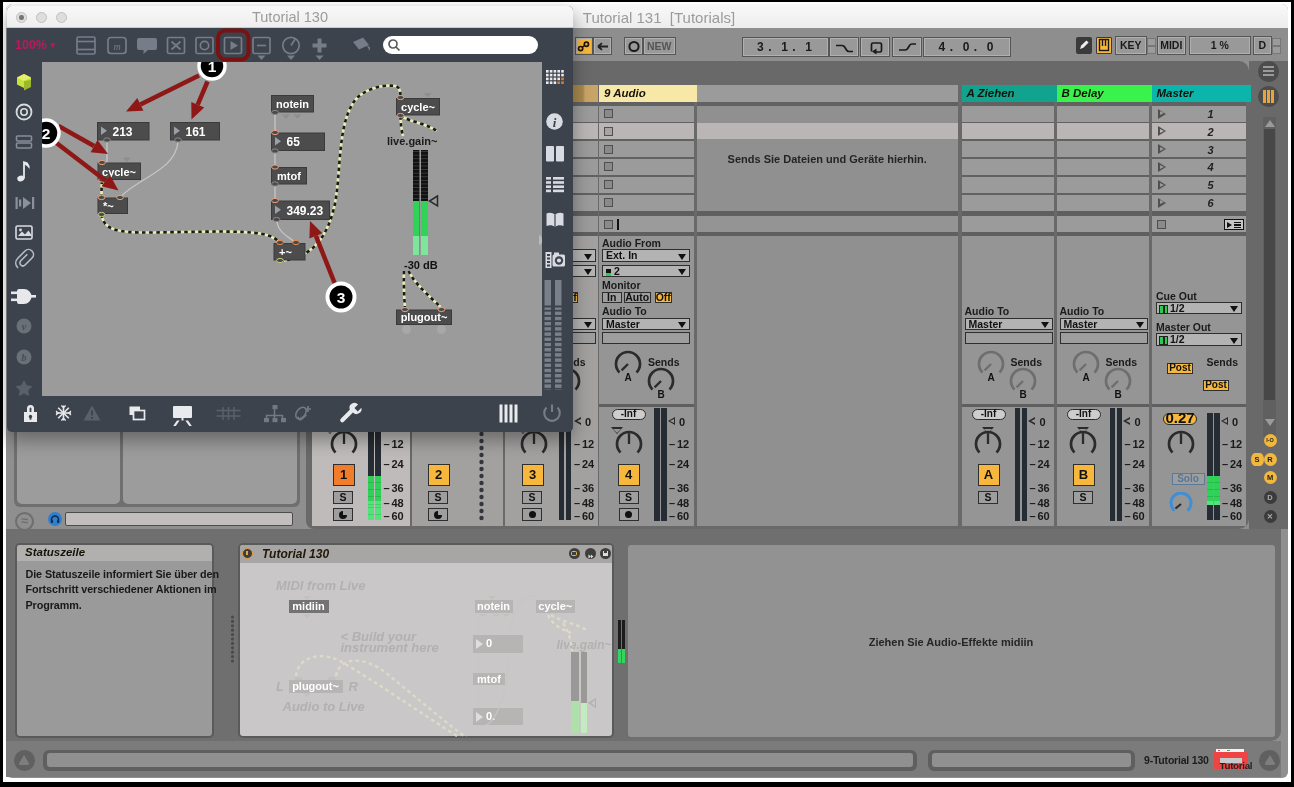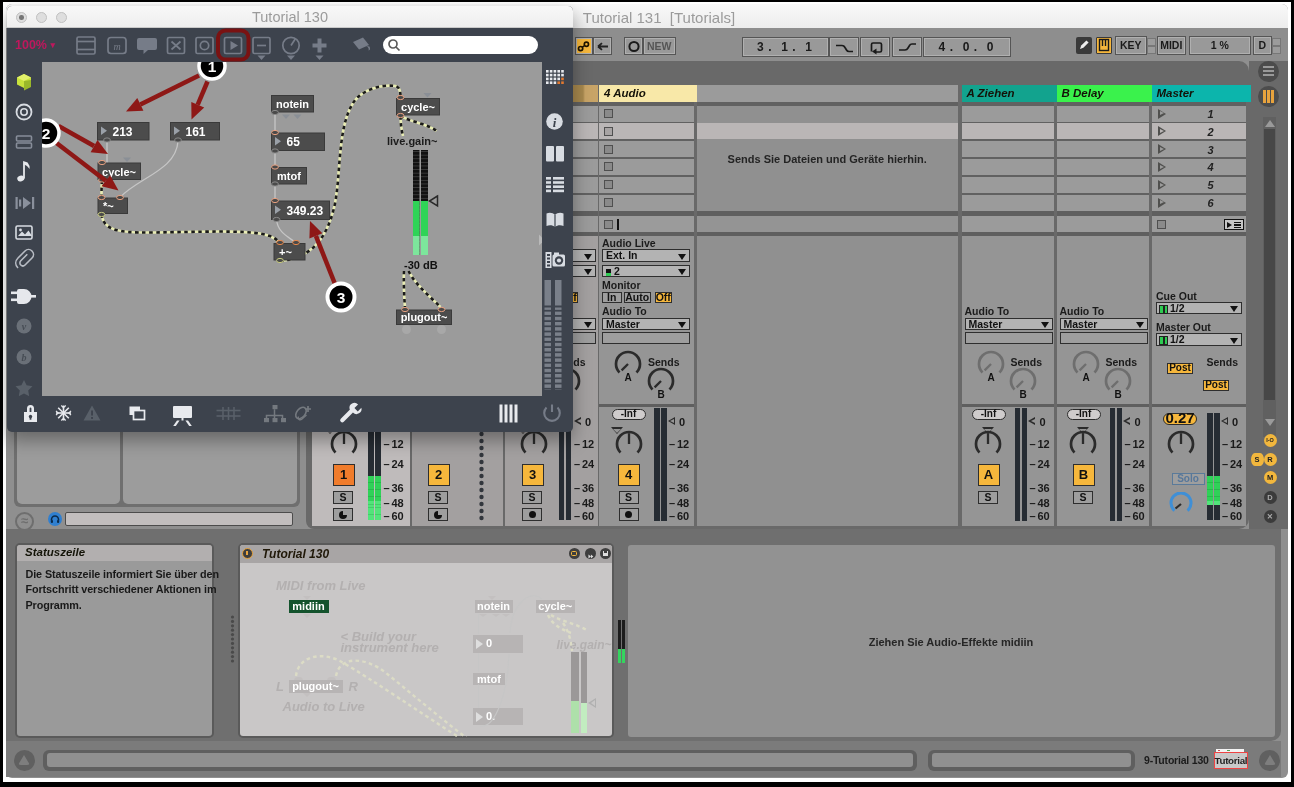--- a/index.html
+++ b/index.html
@@ -216,39 +216,39 @@
     <div class="abs num" style="left:69px;top:397px;">–</div>
       <div class="abs num" style="left:77px;top:397px;">36</div>
     <div class="abs num" style="left:69px;top:412px;">–</div>
       <div class="abs num" style="left:77px;top:412px;">48</div>
     <div class="abs num" style="left:69px;top:425.5px;">–</div>
       <div class="abs num" style="left:77px;top:425.5px;">60</div>
   </div>
 
   <div class="abs" style="left:599px;top:84.5px;width:94.5px;height:441.5px;background:#959595;">
     <div class="abs" style="left:0;top:17.5px;width:94.5px;height:114.2px;background:#616161;"></div>
-    <div class="abs hdr" style="left:0;top:0;width:94.5px;height:17.5px;background:#f8e8a8;">4 Audio</div>
+    <div class="abs hdr" style="left:0;top:0;width:94.5px;height:17.5px;background:#f8e8a8;">9 Audio</div>
     <div class="abs" style="left:0;top:21px;width:94.5px;height:16.2px;background:#9b9b9b;"></div>
     <div class="abs" style="left:0;top:38.8px;width:94.5px;height:16.2px;background:#bab6b6;"></div>
     <div class="abs" style="left:0;top:56.6px;width:94.5px;height:16.2px;background:#9b9b9b;"></div>
     <div class="abs" style="left:0;top:74.4px;width:94.5px;height:16.2px;background:#9b9b9b;"></div>
     <div class="abs" style="left:0;top:92.2px;width:94.5px;height:16.2px;background:#9b9b9b;"></div>
     <div class="abs" style="left:0;top:110px;width:94.5px;height:16.2px;background:#9b9b9b;"></div>
     <div class="abs" style="left:4.5px;top:24.5px;width:9px;height:9px;border:1.5px solid #4f4f4f;box-sizing:border-box;background:#8a8a8a;"></div>
     <div class="abs" style="left:4.5px;top:42.3px;width:9px;height:9px;border:1.5px solid #4f4f4f;box-sizing:border-box;background:#a8a4a4;"></div>
     <div class="abs" style="left:4.5px;top:60.1px;width:9px;height:9px;border:1.5px solid #4f4f4f;box-sizing:border-box;background:#8a8a8a;"></div>
     <div class="abs" style="left:4.5px;top:77.9px;width:9px;height:9px;border:1.5px solid #4f4f4f;box-sizing:border-box;background:#8a8a8a;"></div>
     <div class="abs" style="left:4.5px;top:95.7px;width:9px;height:9px;border:1.5px solid #4f4f4f;box-sizing:border-box;background:#8a8a8a;"></div>
     <div class="abs" style="left:4.5px;top:113.5px;width:9px;height:9px;border:1.5px solid #4f4f4f;box-sizing:border-box;background:#8a8a8a;"></div>
     <div class="abs" style="left:0;top:126.5px;width:94.5px;height:5.2px;background:#5f5f5f;"></div>
     <div class="abs" style="left:0;top:131.7px;width:94.5px;height:16px;background:#9b9b9b;"></div>
     <div class="abs" style="left:4.5px;top:135px;width:9px;height:9px;border:1.5px solid #4f4f4f;box-sizing:border-box;background:#8a8a8a;"></div>
     <div class="abs" style="left:18px;top:134px;width:1.5px;height:11px;background:#111;"></div>
     <div class="abs" style="left:0;top:147.7px;width:94.5px;height:3.8px;background:#5f5f5f;"></div>
-    <div class="abs lbl" style="left:3px;top:152px;">Audio Live</div>
+    <div class="abs lbl" style="left:3px;top:152px;">Audio From</div>
     <div class="abs dd" style="left:3px;top:164.5px;width:88px;height:12.5px;">Ext. In<div class="ar"></div></div>
     <div class="abs dd" style="left:3px;top:180px;width:88px;height:12.5px;"><span style="display:inline-block;width:5px;height:7px;background:#111;vertical-align:-1px;"></span><span style="display:inline-block;width:5px;height:2.5px;background:#2ecb52;margin-left:-5px;vertical-align:-1px;"></span> 2<div class="ar"></div></div>
     <div class="abs lbl" style="left:3px;top:194.5px;">Monitor</div>
     <div class="abs btn" style="left:3px;top:207px;width:19.5px;height:11.5px;line-height:9.5px;">In</div>
     <div class="abs btn" style="left:25px;top:207px;width:26.5px;height:11.5px;line-height:9.5px;">Auto</div>
     <div class="abs" style="left:55.5px;top:207px;width:17.5px;height:11.5px;background:#f6b73c;border:1.5px solid #2e2e2e;box-sizing:border-box;font-weight:bold;font-size:10.5px;text-align:center;line-height:9.5px;color:#111;">Off</div>
     <div class="abs lbl" style="left:3px;top:220.5px;">Audio To</div>
     <div class="abs dd" style="left:3px;top:233px;width:88px;height:12.5px;">Master<div class="ar"></div></div>
     <div class="abs" style="left:3px;top:247.5px;width:88px;height:12px;background:#9e9e9e;border:1.5px solid #2e2e2e;box-sizing:border-box;"></div>
     <svg class="abs" style="left:14px;top:265.5px;" width="30" height="34" viewBox="0 0 30 34">
@@ -572,21 +572,21 @@
   <div class="abs" style="left:617.5px;top:648.5px;width:3px;height:14.5px;background:#35d45f;"></div>
   <div class="abs" style="left:621.5px;top:648.5px;width:3px;height:14.5px;background:#35d45f;"></div>
 
   <div class="abs" style="left:627.5px;top:544.5px;width:647px;height:192px;background:#929292;border-radius:3px;"></div>
   <div class="abs b" style="left:627.5px;top:635.5px;width:647px;text-align:center;font-size:11px;color:#262626;">Ziehen Sie Audio-Effekte midiin</div>
 </div>
 <div id="device-preview">
   <div class="abs b i" style="left:276px;top:577.5px;font-size:13px;color:#b3b0b0;">MIDI from Live</div>
   <div class="abs" style="left:303px;top:595.5px;width:0;height:0;border-left:4.5px solid transparent;border-right:4.5px solid transparent;border-top:4px solid #c3c0c0;"></div>
   <div class="abs" style="left:303px;top:613.5px;width:0;height:0;border-left:4.5px solid transparent;border-right:4.5px solid transparent;border-top:4px solid #c3c0c0;"></div>
-  <div class="abs b" style="left:288.5px;top:599.5px;width:40px;height:13.5px;background:#14532d;color:#fff;font-size:11px;text-align:center;line-height:13px;">midiin</div>
+  <div class="abs b" style="left:288.5px;top:599.5px;width:40px;height:13.5px;background:#737373;color:#fff;font-size:11px;text-align:center;line-height:13px;">midiin</div>
   <div class="abs" style="left:488px;top:595.5px;width:0;height:0;border-left:4.5px solid transparent;border-right:4.5px solid transparent;border-top:4px solid #c3c0c0;"></div>
   <div class="abs" style="left:479px;top:613.5px;width:0;height:0;border-left:4px solid transparent;border-right:4px solid transparent;border-top:3.6px solid #c3c0c0;"></div>
   <div class="abs" style="left:492px;top:613.5px;width:0;height:0;border-left:4px solid transparent;border-right:4px solid transparent;border-top:3.6px solid #c3c0c0;"></div>
   <div class="abs" style="left:502px;top:613.5px;width:0;height:0;border-left:4px solid transparent;border-right:4px solid transparent;border-top:3.6px solid #c3c0c0;"></div>
   <div class="abs b" style="left:474.5px;top:599.5px;width:38px;height:13.5px;background:#b7b4b4;color:#fff;font-size:11px;text-align:center;line-height:13px;">notein</div>
   <div class="abs b" style="left:536px;top:599.5px;width:38.5px;height:13.5px;background:#b7b4b4;color:#fff;font-size:11px;text-align:center;line-height:13px;">cycle~</div>
   <div class="abs b i" style="left:340.5px;top:630.5px;font-size:13px;color:#b3b0b0;line-height:11.5px;">&lt; Build your<br>instrument here</div>
   <div class="abs" style="left:473px;top:634.5px;width:49.5px;height:18px;background:#b7b4b4;">
       <div class="abs" style="left:3px;top:4px;width:0;height:0;border-top:5px solid transparent;border-bottom:5px solid transparent;border-left:7px solid #dedede;"></div>
       <div class="abs b" style="left:13px;top:2px;color:#fff;font-size:11px;">0</div>
@@ -634,21 +634,21 @@
       <div class="abs" style="left:4.5px;top:5px;width:0;height:0;border-left:6px solid transparent;border-right:6px solid transparent;border-bottom:10.5px solid #7e7e7e;border-radius:3px;"></div>
     </div>
   <div class="abs" style="left:42.5px;top:749.5px;width:874.5px;height:21px;background:#5f5f5f;border-radius:6px;"></div>
   <div class="abs" style="left:46.5px;top:753px;width:866.5px;height:14px;background:#909090;border-radius:3px;"></div>
   <div class="abs" style="left:928px;top:749.5px;width:207px;height:21px;background:#5f5f5f;border-radius:6px;"></div>
   <div class="abs" style="left:932px;top:753px;width:199px;height:14px;background:#909090;border-radius:3px;"></div>
   <div class="abs b" style="left:1144px;top:753.5px;width:66px;font-size:10.5px;color:#1c1c1c;letter-spacing:-0.2px;">9-Tutorial 130</div>
   <div class="abs" style="left:1215.5px;top:748.5px;width:28px;height:3.5px;background:#f4f4f4;"></div>
   <div class="abs" style="left:1218px;top:749.5px;width:2px;height:1.5px;background:#c05050;"></div>
   <div class="abs" style="left:1227px;top:749.5px;width:3px;height:1.5px;background:#55a055;"></div>
-  <div class="abs" style="left:1213.5px;top:751.5px;width:34.5px;height:17px;background:#c9c9c9;border:1px solid #ef4444;box-sizing:border-box;font-weight:bold;font-size:9.8px;color:#222;text-align:center;line-height:15px;letter-spacing:-0.3px;">Tutorial</div>
+  <div class="abs" style="left:1213.5px;top:751.5px;width:34.5px;height:17px;background:#c9c9c9;border:6px solid #ef4444;box-sizing:border-box;font-weight:bold;font-size:9.8px;color:#222;text-align:center;line-height:15px;letter-spacing:-0.3px;">Tutorial</div>
   <div class="abs" style="left:1259px;top:749.5px;width:21px;height:21px;border-radius:50%;background:#606060;">
       <div class="abs" style="left:4.5px;top:5px;width:0;height:0;border-left:6px solid transparent;border-right:6px solid transparent;border-bottom:10.5px solid #7e7e7e;border-radius:3px;"></div>
     </div>
 </div>
 
 <div id="maxwin">
   <div class="abs" style="left:7px;top:6px;width:566px;height:426px;background:#3d434d;border-radius:5px;box-shadow:0 8px 18px rgba(0,0,0,0.35);"></div>
 
   <div class="abs" style="left:7px;top:6px;width:566px;height:22px;background:linear-gradient(#f8f8f8,#eee);border-radius:5px 5px 0 0;border-bottom:1px solid #c9c9c9;box-sizing:border-box;"></div>
   <div class="abs" style="left:15.5px;top:11.5px;width:11px;height:11px;border-radius:50%;background:#dedede;border:1px solid #c0c0c0;box-sizing:border-box;">

